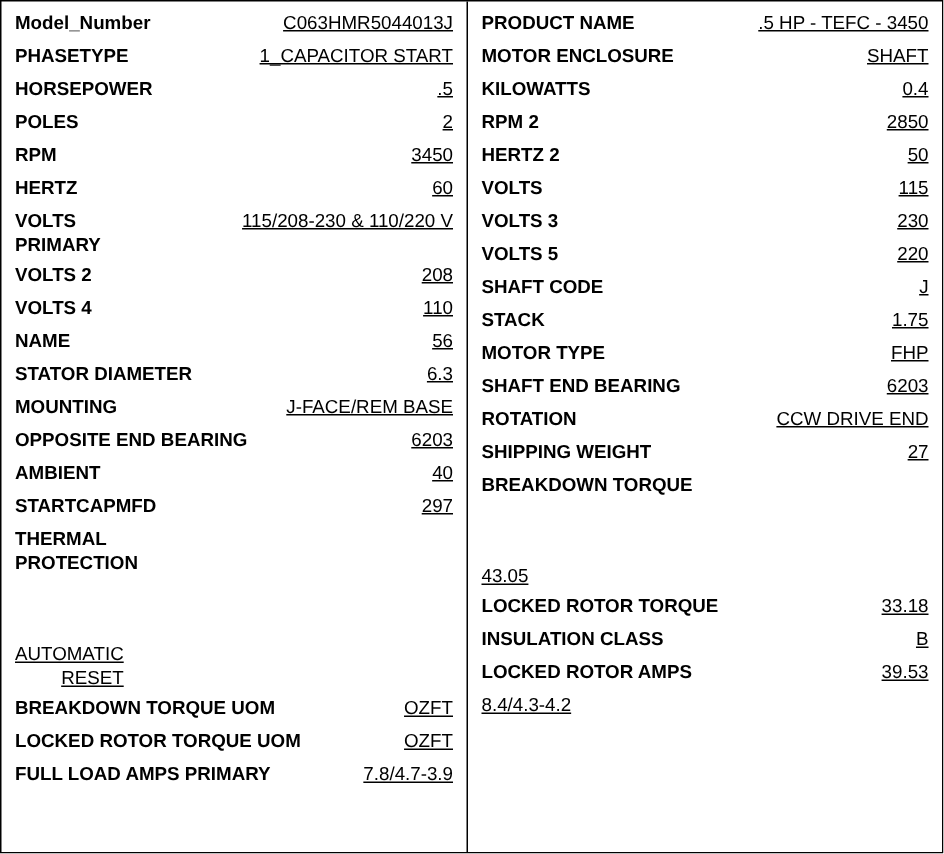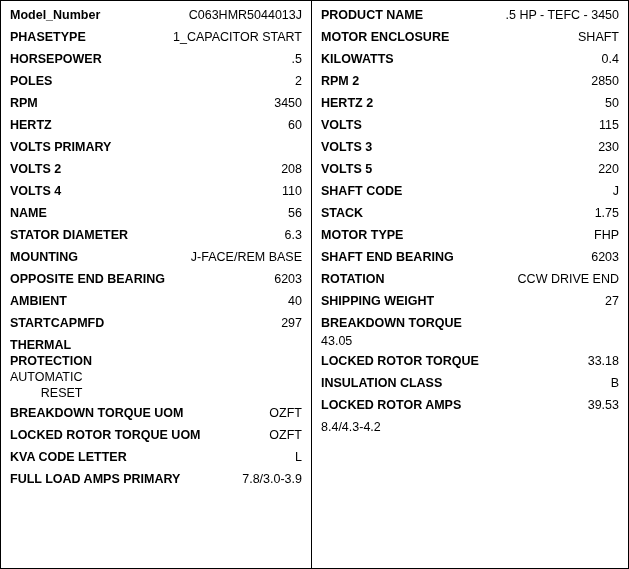--- a/index.html
+++ b/index.html
@@ -33,37 +33,39 @@
   .column-right {
     width: 316px;
   }
   .spec-row {
     display: flex;
     flex-direction: row;
     align-items: flex-start;
     justify-content: space-between;
     padding: 2px 9px 2px 9px;
     min-height: 18px;
+    gap: 45px;
   }
   .spec-label {
     font-size: 12.5px;
     font-weight: bold;
     line-height: 16px;
     text-align: left;
     white-space: pre-line;
     padding-right: 8px;
     flex: 0 1 auto;
   }
   .spec-value {
     font-size: 12.5px;
     font-weight: normal;
     line-height: 16px;
     text-align: right;
     white-space: pre-line;
     flex: 0 0 auto;
+    text-decoration: underline;
   }
   .row-tall {
     min-height: 34px;
     flex-direction: column;
   }
 </style>
 </head>
 <body>
 
 <div id="spec-sheet">
@@ -87,20 +89,21 @@
       <div class="spec-row">
         <div class="spec-label">RPM</div>
         <div class="spec-value">3450</div>
       </div>
       <div class="spec-row">
         <div class="spec-label">HERTZ</div>
         <div class="spec-value">60</div>
       </div>
       <div class="spec-row">
         <div class="spec-label">VOLTS PRIMARY</div>
+        <div class="spec-value">115/208-230 &amp; 110/220 V</div>
       </div>
       <div class="spec-row">
         <div class="spec-label">VOLTS 2</div>
         <div class="spec-value">208</div>
       </div>
       <div class="spec-row">
         <div class="spec-label">VOLTS 4</div>
         <div class="spec-value">110</div>
       </div>
       <div class="spec-row">
@@ -135,26 +138,22 @@
       </div>
       <div class="spec-row">
         <div class="spec-label">BREAKDOWN TORQUE UOM</div>
         <div class="spec-value">OZFT</div>
       </div>
       <div class="spec-row">
         <div class="spec-label">LOCKED ROTOR TORQUE UOM</div>
         <div class="spec-value">OZFT</div>
       </div>
       <div class="spec-row">
-        <div class="spec-label">KVA CODE LETTER</div>
-        <div class="spec-value">L</div>
-      </div>
-      <div class="spec-row">
         <div class="spec-label">FULL LOAD AMPS PRIMARY</div>
-        <div class="spec-value">7.8/3.0-3.9</div>
+        <div class="spec-value">7.8/4.7-3.9</div>
       </div>
     </div>
     <div class="spec-column column-right">
       <div class="spec-row">
         <div class="spec-label">PRODUCT NAME</div>
         <div class="spec-value">.5 HP - TEFC - 3450</div>
       </div>
       <div class="spec-row">
         <div class="spec-label">MOTOR ENCLOSURE</div>
         <div class="spec-value">SHAFT</div>

